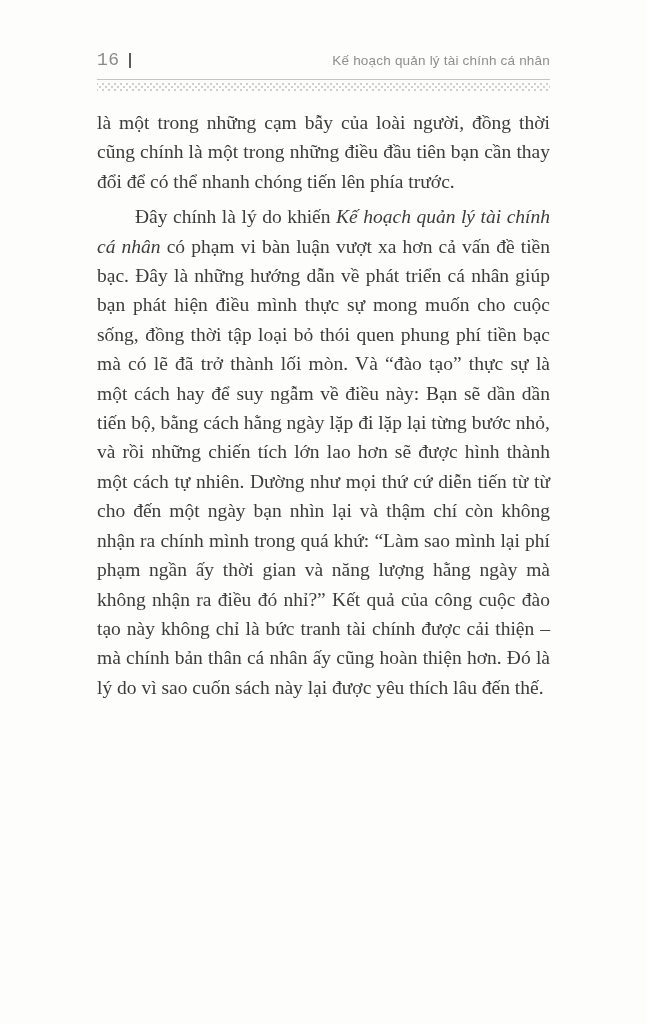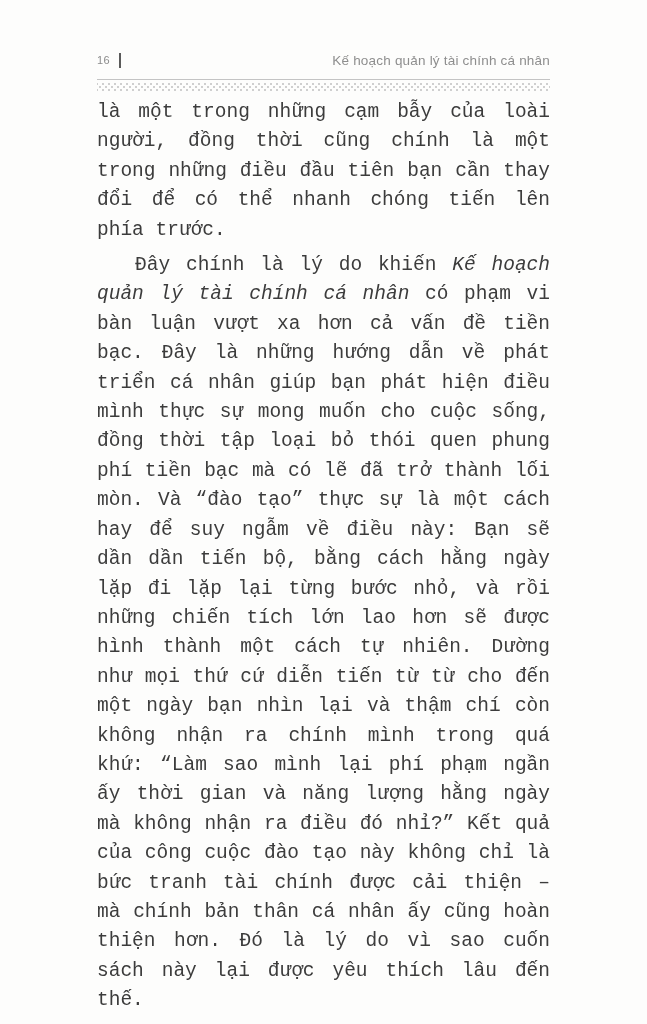--- a/index.html
+++ b/index.html
@@ -23,23 +23,24 @@
     justify-content: space-between;
     font-family: "Liberation Sans", sans-serif;
     color: #8b8b8b;
     height: 20px;
   }
   .header-left {
     display: flex;
     align-items: center;
   }
   .page-number {
-    font-size: 11px;
+    font-size: 18px;
     letter-spacing: 0.5px;
     color: #8b8b8b;
+    font-family: Liberation Mono, monospace;
   }
   .header-separator {
     display: inline-block;
     width: 2px;
     height: 15px;
     background: #5a5a5a;
     margin-left: 9px;
   }
   .running-title {
     font-size: 13.5px;
@@ -55,22 +56,22 @@
     margin-top: 3px;
     height: 9px;
     background-image:
       radial-gradient(circle, #cfcfcf 0.9px, transparent 1.1px),
       radial-gradient(circle, #cfcfcf 0.9px, transparent 1.1px);
     background-size: 6px 6px, 6px 6px;
     background-position: 0 1px, 3px 4px;
     background-repeat: repeat;
   }
   .page-body {
-    margin-top: 6px;
-    font-family: Liberation Mono, monospace;
+    margin-top: 16px;
+    font-family: Liberation Serif, serif;
     font-size: 19.5px;
     line-height: 29.4px;
     color: #3c3c3c;
     text-align: justify;
   }
   .para {
     margin: 0 0 6px 0;
     text-indent: 38px;
   }
   .para.no-indent {

